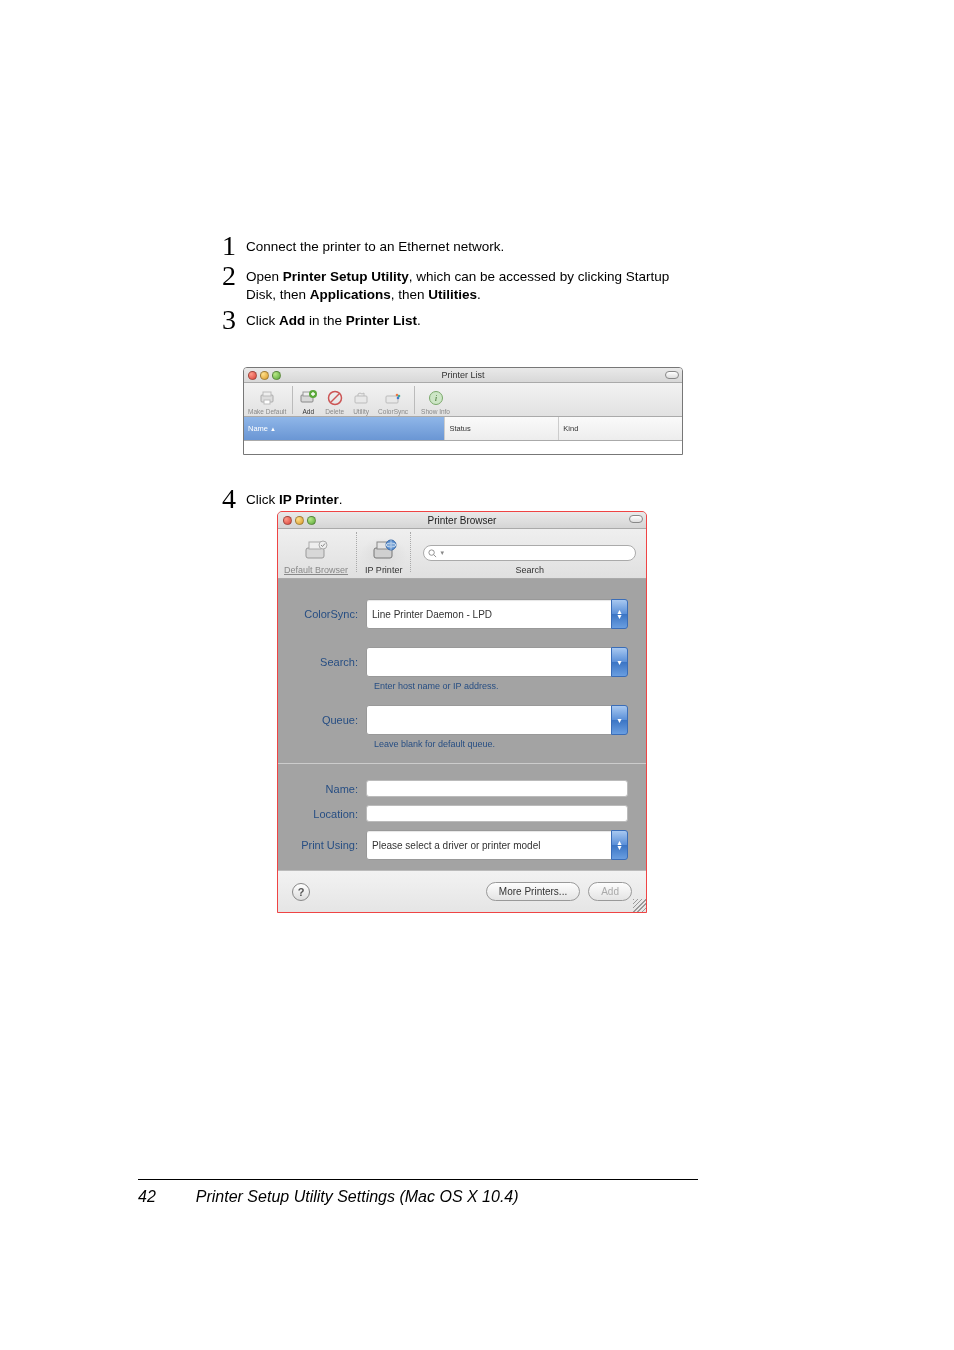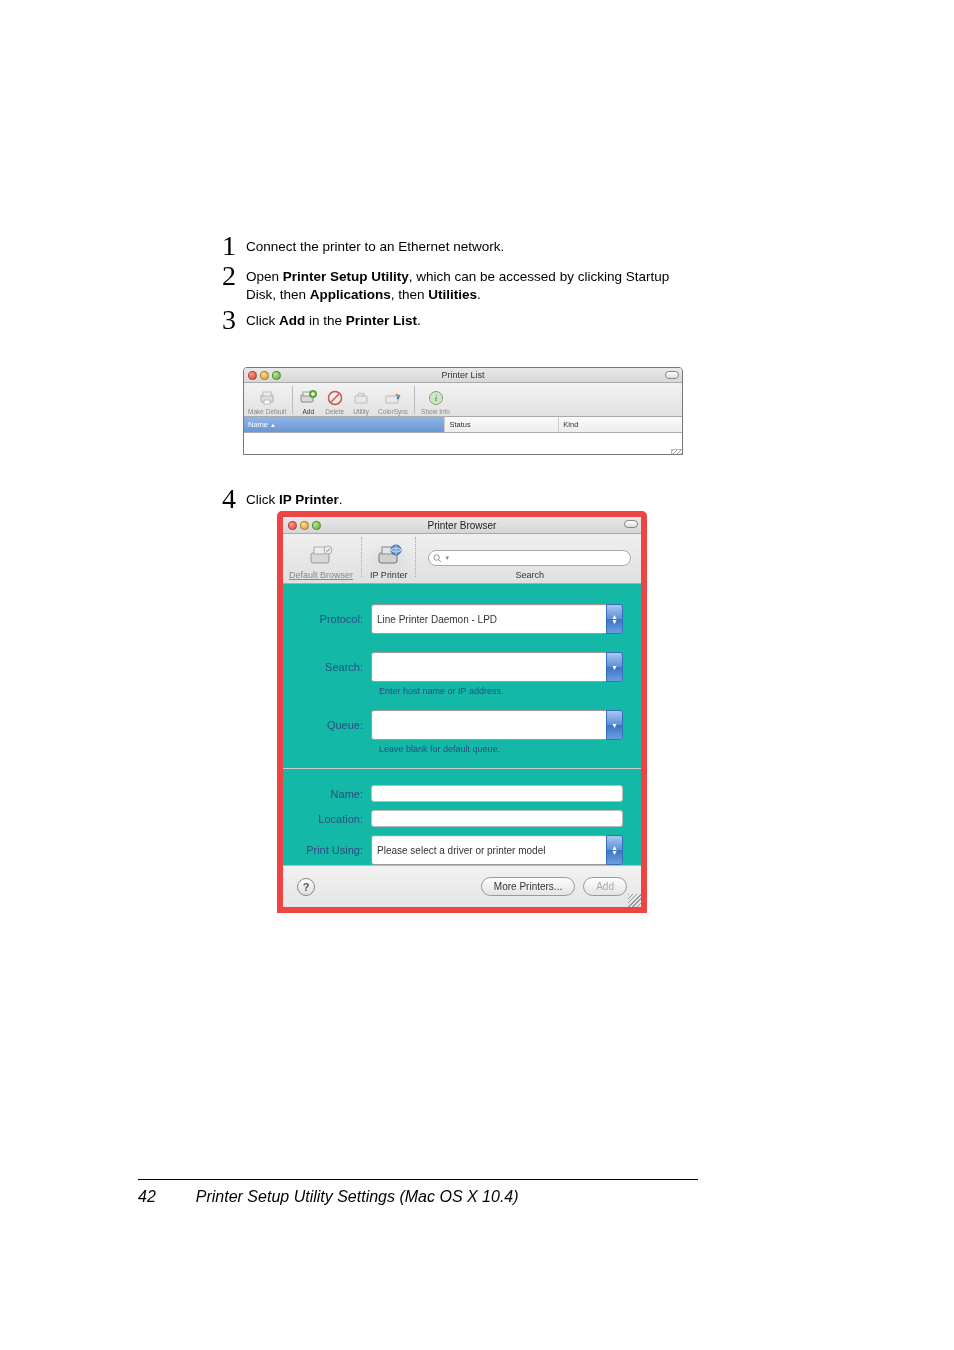--- a/index.html
+++ b/index.html
@@ -20,31 +20,31 @@
   .dot.close-d { background: radial-gradient(circle at 30% 30%, #ff9a8a, #d9443a); }
   .dot.min-d { background: radial-gradient(circle at 30% 30%, #ffe08a, #d99a2a); }
   .dot.zoom-d { background: radial-gradient(circle at 30% 30%, #b8e986, #5aa83a); }
   .titlebar1 .titletext { position: absolute; left: 0; right: 0; text-align: center; font-size: 9px; color: #333; font-family: "Lucida Grande", Arial, sans-serif; }
   .pill { position: absolute; right: 3px; top: 3px; width: 14px; height: 8px; border: 1px solid #888; border-radius: 5px; background: linear-gradient(#fff,#ddd); }
   .toolbar1 { height: 34px; background: linear-gradient(#f2f2f2,#e2e2e2); border-bottom: 1px solid #aaa; display: flex; align-items: center; font-family: "Lucida Grande", Arial, sans-serif; }
   .tb-sec { display: flex; flex-direction: column; align-items: center; justify-content: flex-end; height: 100%; padding: 0 4px 1px 4px; font-size: 6.5px; color: #888; }
   .tb-sec.sel { color: #333; }
   .tb-sec .ico { width: 18px; height: 18px; margin-bottom: 1px; display: flex; align-items: center; justify-content: center; }
   .sep1 { width: 1px; height: 28px; background: #bbb; margin: 0 2px; }
-  .tablehdr { height: 16px; background: linear-gradient(#fafafa,#ededed); border-bottom: 1px solid #aaa; display: flex; font-size: 7.5px; color: #333; font-family: "Lucida Grande", Arial, sans-serif; }
+  .tablehdr { height: 24px; background: linear-gradient(#fafafa,#ededed); border-bottom: 1px solid #aaa; display: flex; font-size: 7.5px; color: #333; font-family: "Lucida Grande", Arial, sans-serif; }
   .th { padding: 1px 4px; border-right: 1px solid #ccc; display: flex; align-items: center; }
   .th.sel { background: linear-gradient(#8fb6e8,#6a96d4); color: #fff; }
   .th .sort { margin-left: 2px; font-size: 6px; }
   .listbody { height: 27px; background: #fff; position: relative; }
   .resize1 { position: absolute; right: -1px; bottom: -1px; width: 12px; height: 12px; background: repeating-linear-gradient(135deg,#999 0,#999 1px,transparent 1px,transparent 3px); border-left:1px solid #bbb; border-top:1px solid #bbb;}
 
   .step4-block { position: absolute; left: 222px; top: 485px; }
 
   
-  .win2 { position: absolute; left: 277px; top: 511px; width: 370px; height: 402px; border: 6px solid #ef4444; border-radius: 5px 5px 0 0; background: #14b8a6; overflow: hidden; font-family: "Lucida Grande", Arial, sans-serif; }
+  .win2 { position: absolute; left: 277px; top: 511px; width: 370px; height: 402px; border: 1px solid #ef4444; border-radius: 5px 5px 0 0; background: #a3a3a3; overflow: hidden; font-family: "Lucida Grande", Arial, sans-serif; }
   .titlebar2 { height: 17px; background: linear-gradient(#eaeaea,#d5d5d5); border-bottom: 1px solid #aaa; display: flex; align-items: center; padding: 0 5px; position: relative; }
   .titlebar2 .titletext { position: absolute; left: 0; right: 0; text-align: center; font-size: 10px; color: #222; }
   .toolbar2 { height: 50px; background: linear-gradient(#efefef,#e0e0e0); border-bottom: 1px solid #aaa; display: flex; align-items: flex-end; padding-bottom: 3px; }
   .tb2-item { display: flex; flex-direction: column; align-items: center; font-size: 9px; color: #333; padding: 0 6px; }
   .tb2-item.active { background: radial-gradient(ellipse at center, #dcdcdc 0%, transparent 70%); border-radius: 4px; }
   .tb2-item.dim { color: #888; text-decoration: underline; }
   .tb2-ico { width: 30px; height: 26px; display: flex; align-items: center; justify-content: center; margin-bottom: 2px; }
   .tb2-sep { width: 0; height: 40px; border-left: 1px dotted #aaa; margin: 0 2px; align-self: center; }
   .search-wrap { flex: 1; display: flex; flex-direction: column; align-items: center; padding: 0 10px; font-size: 9px; color: #333; }
   .searchfield { width: 100%; height: 16px; border: 1px solid #aaa; border-radius: 9px; background: #fff; display: flex; align-items: center; padding: 0 4px; font-size: 8px; color: #888; margin-bottom: 4px;}
@@ -242,21 +242,21 @@
             </svg>
           <span class="sf-arrow">▾</span>
           <span></span>
         </div>
         <span>Search</span>
       </div>
     </div>
 
     <div class="form2">
       <div class="row2">
-        <div class="lbl2">Protocol:</div>
+        <div class="lbl2">ColorSync:</div>
         <div class="fld2 select">
           <span>Line Printer Daemon - LPD</span>
           <div class="endcap">
               <span>▴</span>
               <span>▾</span>
             </div>
         </div>
       </div>
       <div style="height:14px"></div>
       <div class="row2">

